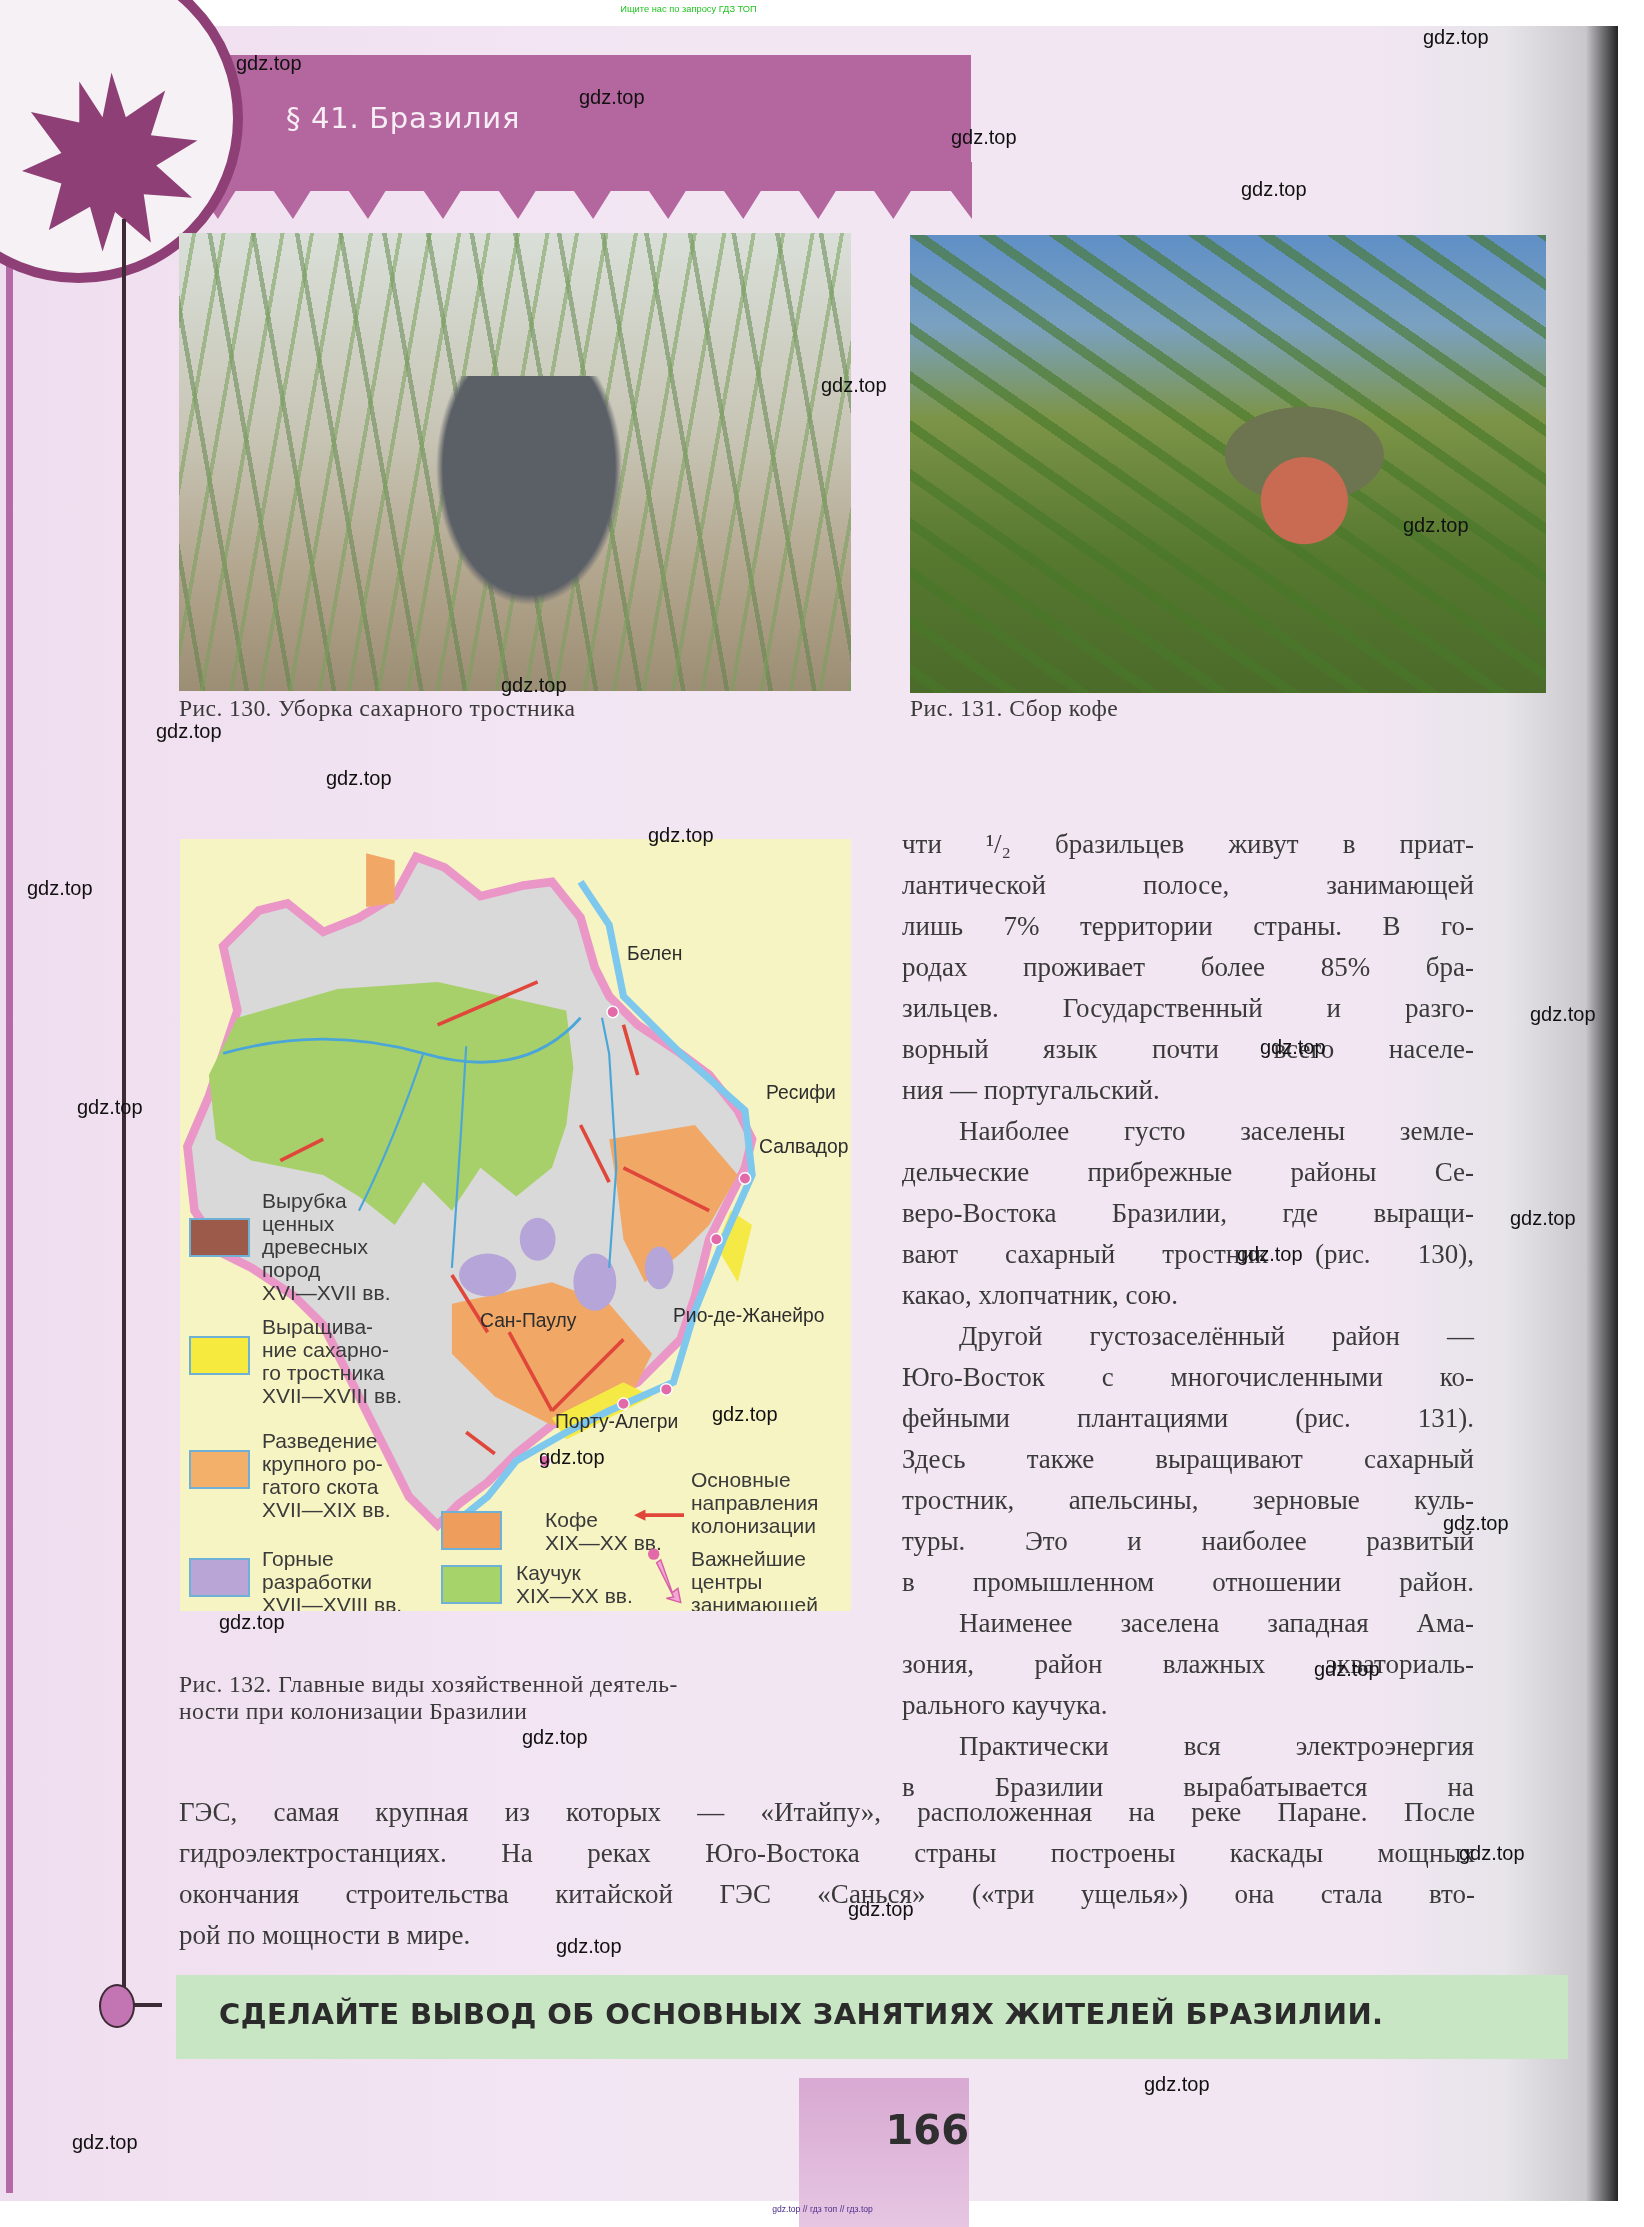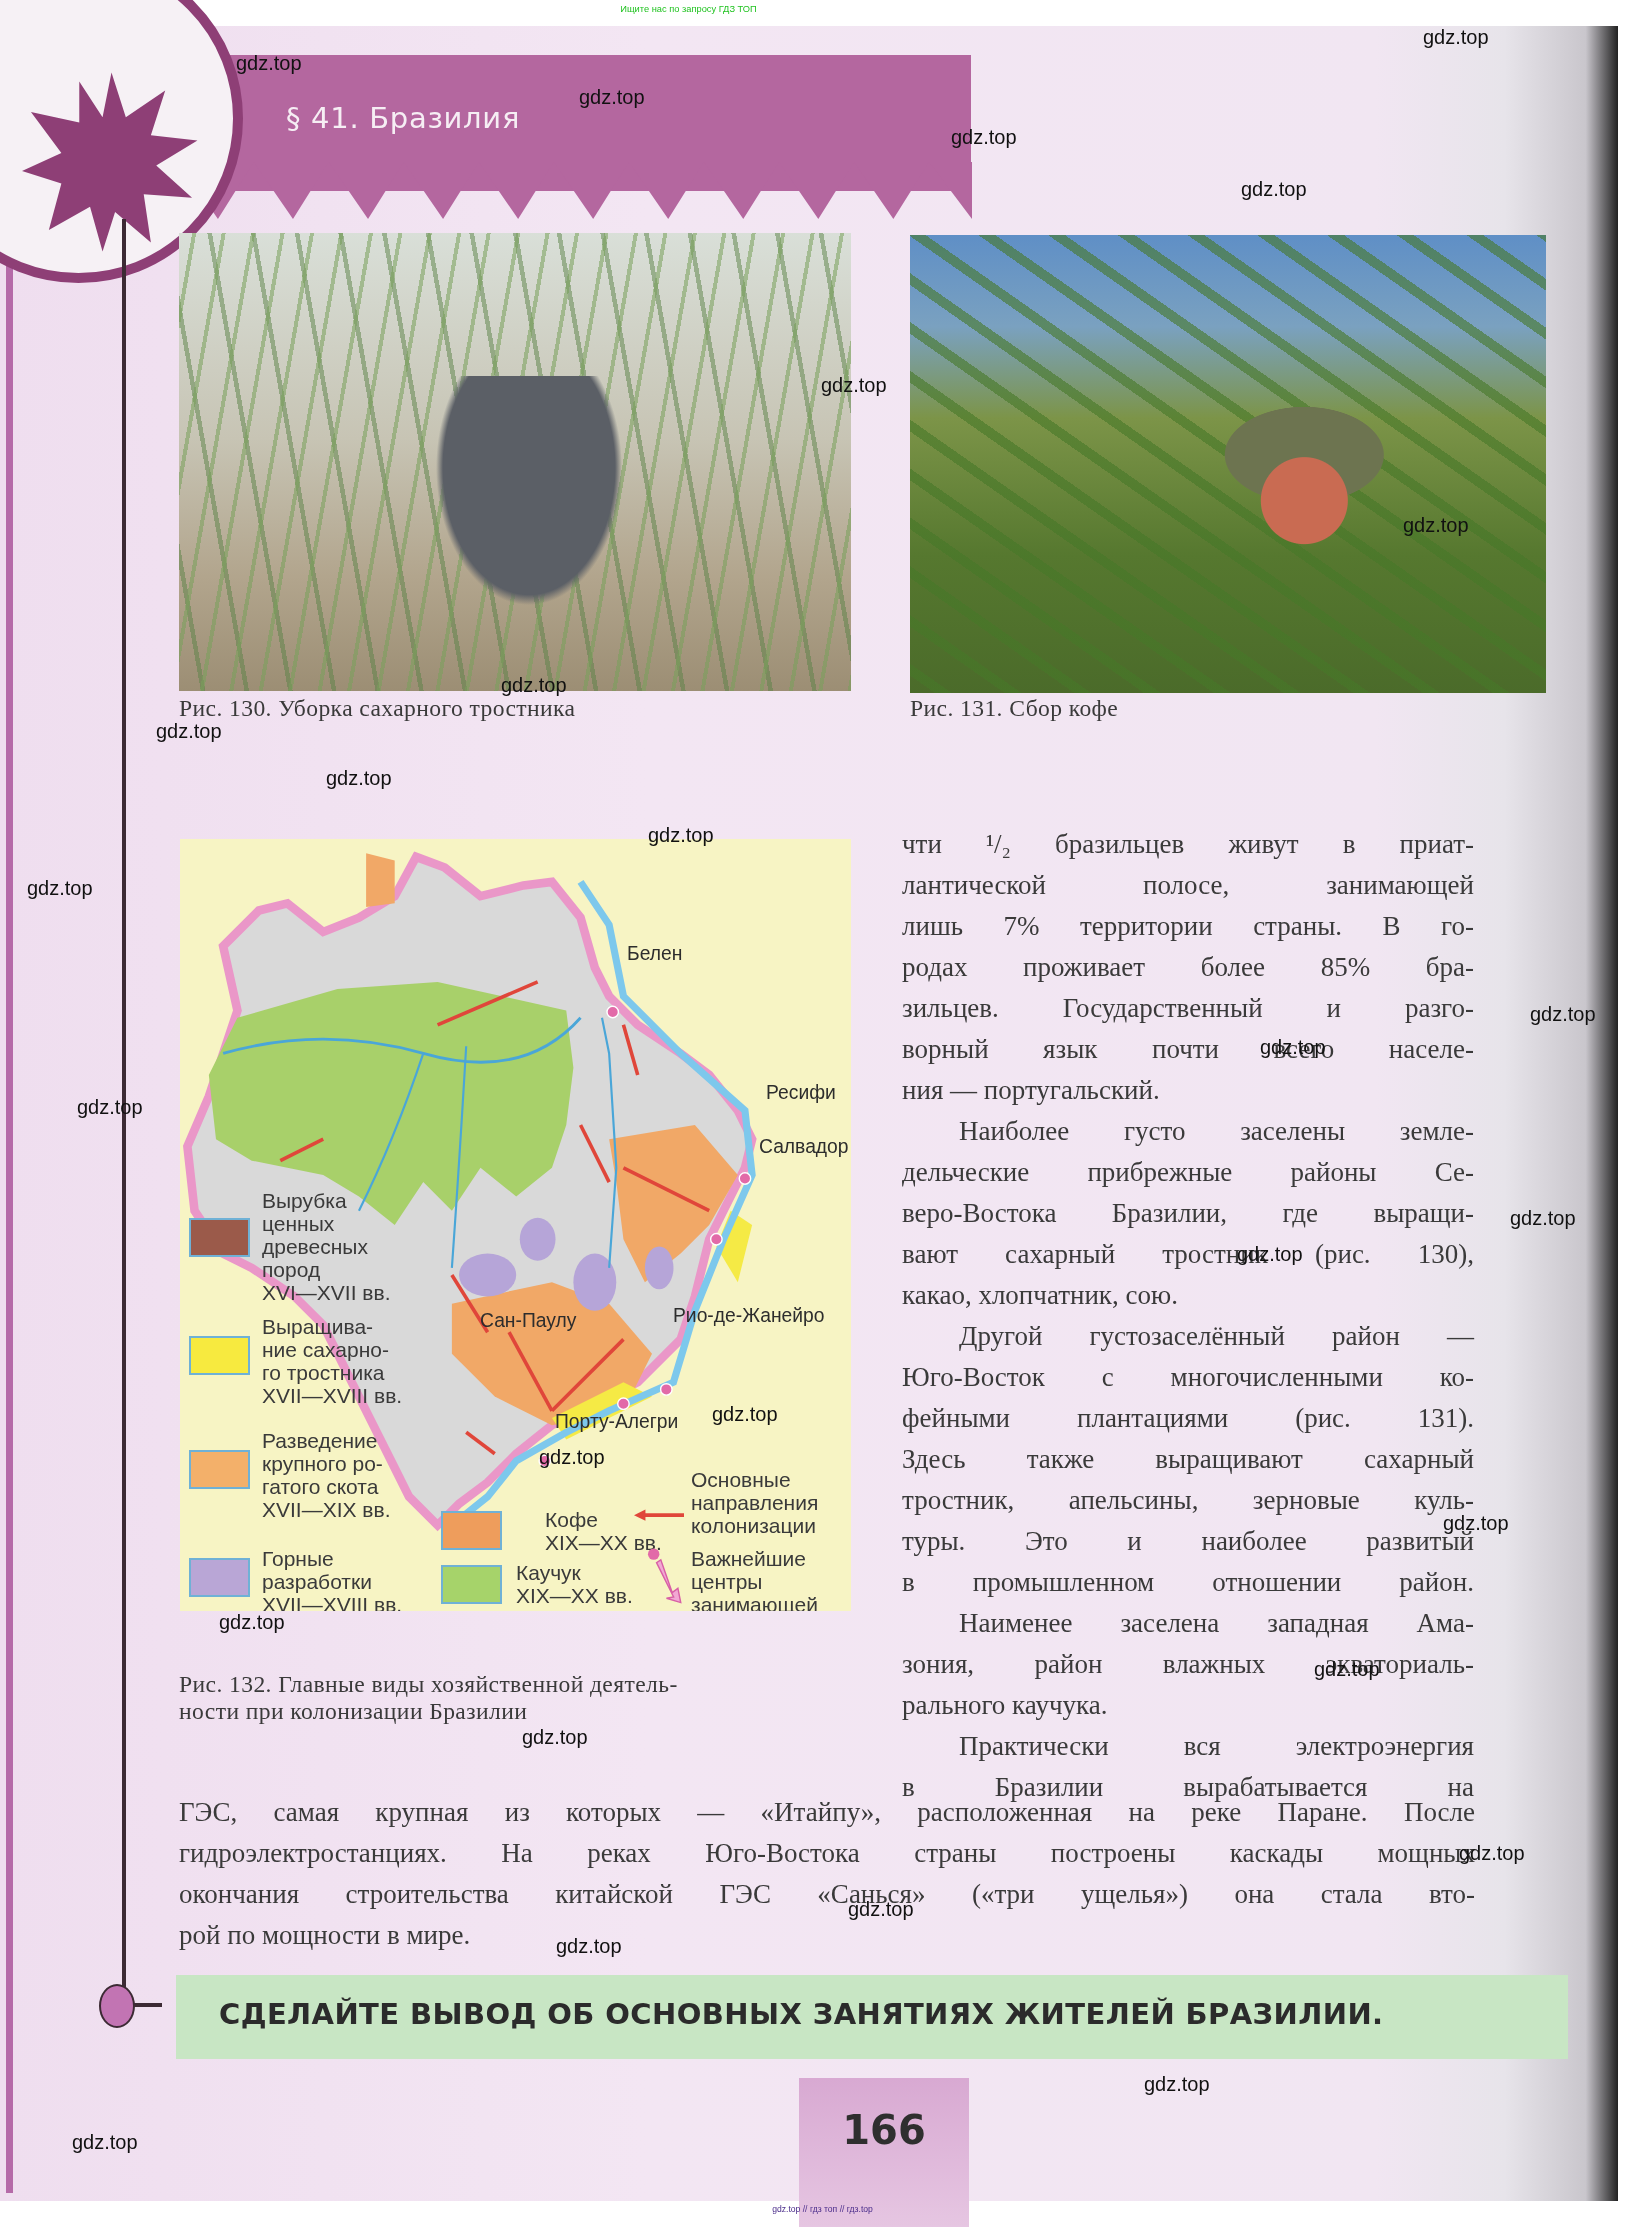--- a/index.html
+++ b/index.html
@@ -32,21 +32,21 @@
   .body p { margin:0; }
   .ind { text-indent:57px; }
   .last { text-align-last:left; }
   .map { position:absolute; left:180px; top:813px; width:671px; height:772px; background:#f7f4c4; overflow:hidden; }
   .legend { position:absolute; font-family:"Liberation Sans", sans-serif; font-size:21px; line-height:23px; color:#3a3a3a; }
   .sw { position:absolute; width:61px; height:39px; border:2.9px solid #6fb1d6; box-sizing:border-box; }
   .city { position:absolute; font-family:"Liberation Sans", sans-serif; font-size:19.3px; color:#2d2d2d; }
   .task { position:absolute; left:176px; top:1949px; width:1392px; height:84px; background:#c8e6c4; }
   .task span { position:absolute; left:43px; top:21.5px; font-family:"DejaVu Sans", sans-serif; font-weight:bold; font-size:29px; color:#2b2b2b; letter-spacing:0.4px; }
   .pagenum { position:absolute; left:799px; top:2052px; width:170px; height:149px; background:linear-gradient(180deg,#d8a9d2,#e6c6e2); }
-  .pagenum span { position:absolute; left:0; width:100%; top:29px; text-align:center; font-family:"DejaVu Sans", sans-serif; font-weight:bold; font-size:40px; color:#2f2f2f; }
+  .pagenum span { position:absolute; left:0; width:100%; top:29px; text-align:right; font-family:"DejaVu Sans", sans-serif; font-weight:bold; font-size:40px; color:#2f2f2f; }
   .wm { position:absolute; font-family:"Liberation Sans", sans-serif; font-size:20px; color:#111; }
 </style>
 </head>
 <body>
 
 <div class="topline">Ищите нас по запросу ГДЗ ТОП</div>
 
 <div class="page">
   <div class="leftbar"></div>
   <div class="banner"></div>

